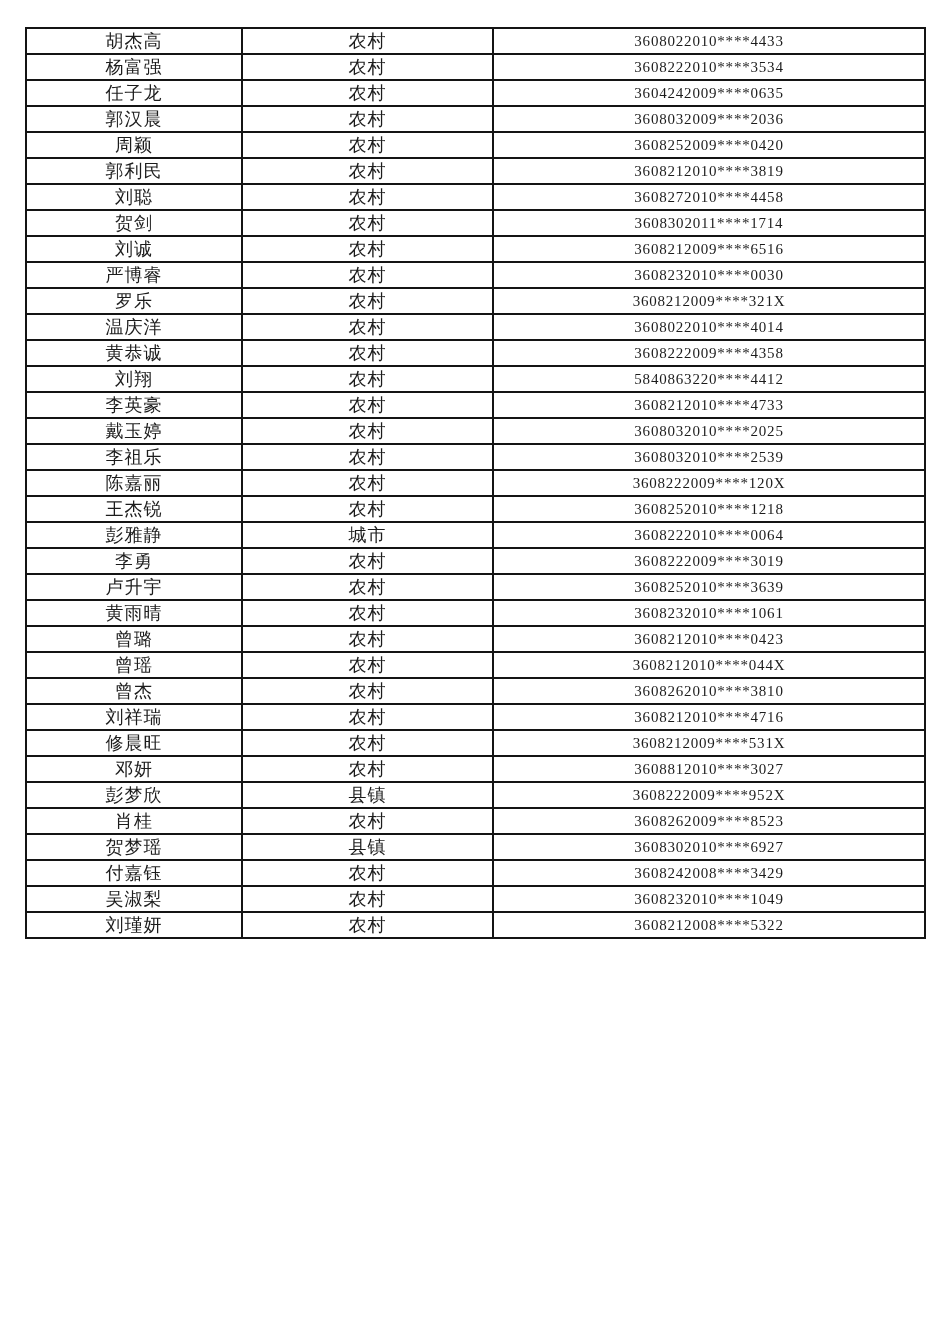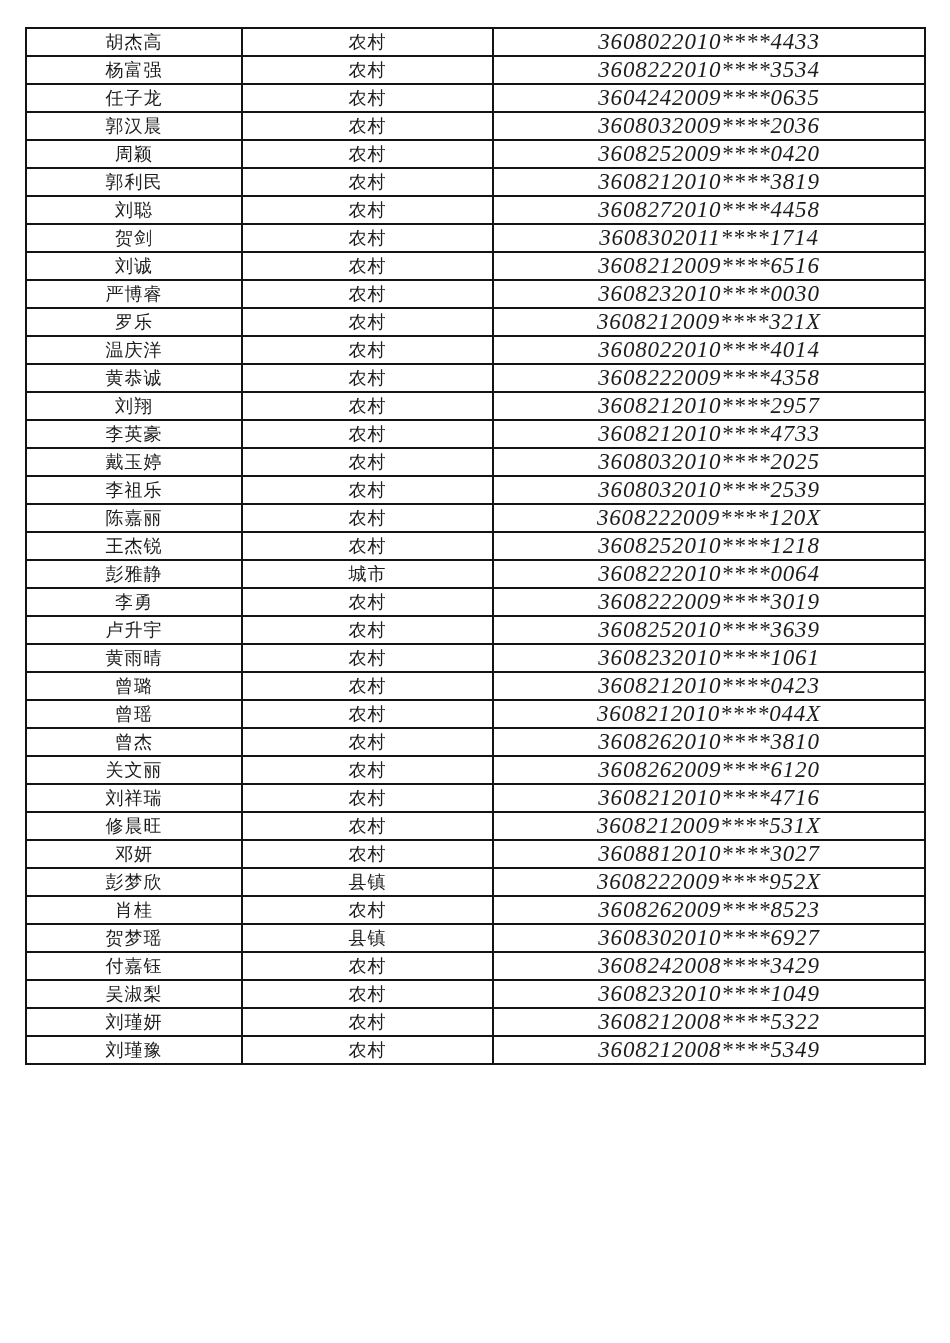--- a/index.html
+++ b/index.html
@@ -34,24 +34,23 @@
   }
   table.roster tr {
     height: 15px;
     padding-left: 44px;
   }
   td.c-name, td.c-res {
     font-size: 18px;
     letter-spacing: 1px;
   }
   td.c-id {
-    font-size: 23px;
+    font-size: 15px;
     letter-spacing: 0.8px;
     font-variant-numeric: lining-nums;
-    font-style: italic;
   }
 </style>
 </head>
 <body>
 
 <div class="page">
   <table class="roster">
     <colgroup>
       <col style="width:216px">
       <col style="width:251px">
@@ -133,21 +132,21 @@
 
   <tr>
     <td class="c-name">黄恭诚</td>
     <td class="c-res">农村</td>
     <td class="c-id">3608222009****4358</td>
   </tr>
 
   <tr>
     <td class="c-name">刘翔</td>
     <td class="c-res">农村</td>
-    <td class="c-id">3608212010****2957</td>
+    <td class="c-id">5840863220****4412</td>
   </tr>
 
   <tr>
     <td class="c-name">李英豪</td>
     <td class="c-res">农村</td>
     <td class="c-id">3608212010****4733</td>
   </tr>
 
   <tr>
     <td class="c-name">戴玉婷</td>
@@ -209,25 +208,20 @@
     <td class="c-res">农村</td>
     <td class="c-id">3608212010****044X</td>
   </tr>
 
   <tr>
     <td class="c-name">曾杰</td>
     <td class="c-res">农村</td>
     <td class="c-id">3608262010****3810</td>
   </tr>
 
-  <tr>
-    <td class="c-name">关文丽</td>
-    <td class="c-res">农村</td>
-    <td class="c-id">3608262009****6120</td>
-  </tr>
 
 
   <tr>
     <td class="c-name">刘祥瑞</td>
     <td class="c-res">农村</td>
     <td class="c-id">3608212010****4716</td>
   </tr>
 
   <tr>
     <td class="c-name">修晨旺</td>
@@ -270,20 +264,15 @@
     <td class="c-res">农村</td>
     <td class="c-id">3608232010****1049</td>
   </tr>
 
   <tr>
     <td class="c-name">刘瑾妍</td>
     <td class="c-res">农村</td>
     <td class="c-id">3608212008****5322</td>
   </tr>
 
-  <tr>
-    <td class="c-name">刘瑾豫</td>
-    <td class="c-res">农村</td>
-    <td class="c-id">3608212008****5349</td>
-  </tr>
 </tbody>
   </table>
 </div>
 
 </body></html>

